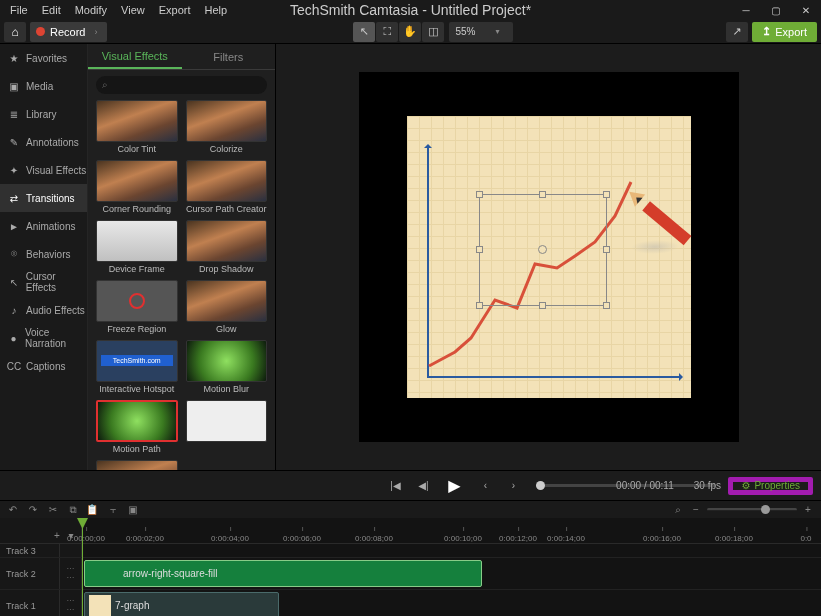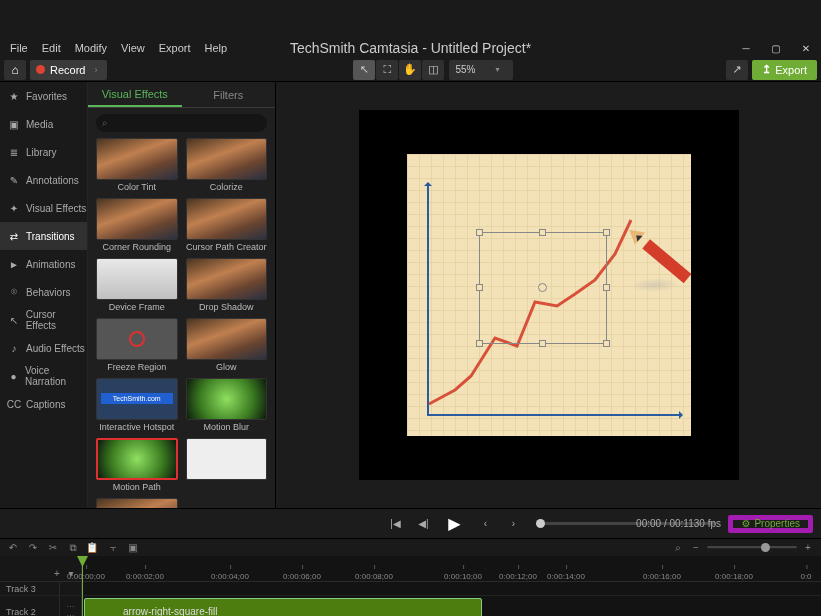--- a/index.html
+++ b/index.html
@@ -1,17 +1,17 @@
 <!DOCTYPE html>
 <html><head>
 <meta charset="utf-8">
 <style>
 * { margin:0; padding:0; box-sizing:border-box; font-family:"Segoe UI",Arial,sans-serif; user-select:none; }
 body { background:#1a1a1a; width:821px; height:616px; overflow:hidden; color:#ccc; font-size:11px; }
-.titlebar { height:20px; background:#1a1a1a; display:flex; align-items:center; position:relative;margin-top:38px; }
+.titlebar { height:20px; background:#1a1a1a; display:flex; align-items:center; position:relative; }
 .menu { display:flex; gap:2px; padding-left:4px; }
 .menu span { padding:2px 6px; font-size:11px; color:#ccc; cursor:pointer; }
 .title-center { position:absolute; left:50%; transform:translateX(-50%); font-size:14px; color:#ccc; }
 .winctrl { margin-left:auto; display:flex; }
 .winctrl div { width:30px; height:20px; display:flex; align-items:center; justify-content:center; color:#ccc; font-size:10px; cursor:pointer; }
 .topbar { height:24px; background:#1a1a1a; display:flex; align-items:center; padding:0 4px; border-bottom:1px solid #000; }
 .home-btn { width:22px; height:20px; background:#303030; display:flex; align-items:center; justify-content:center; border-radius:2px; margin-right:4px; color:#fff; font-size:12px;}
 .record-btn { height:20px; background:#3a3a3a; display:flex; align-items:center; padding:0 10px 0 6px; border-radius:2px; color:#fff; font-size:11px; gap:5px;}
 .record-dot { width:9px; height:9px; background:#d43; border-radius:50%; }
 .record-chev { margin-left:4px; color:#888; font-size:9px;}
@@ -63,21 +63,21 @@
 .handle{position:absolute; width:7px; height:7px; border:1px solid #888; background:#f3e2b8;}
 .h-tl{left:-4px; top:-4px;} .h-tm{left:calc(50% - 4px); top:-4px;} .h-tr{right:-4px; top:-4px;}
 .h-ml{left:-4px; top:calc(50% - 4px);} .h-mr{right:-4px; top:calc(50% - 4px);}
 .h-bl{left:-4px; bottom:-4px;} .h-bm{left:calc(50% - 4px); bottom:-4px;} .h-br{right:-4px; bottom:-4px;}
 .h-c{left:calc(50% - 5px); top:calc(50% - 5px); width:9px; height:9px; border-radius:50%;}
 .playbar{height:30px; background:#1c1c1c; display:flex; align-items:center; justify-content:center; gap:8px; border-top:1px solid #000; position:relative;}
 .pbtn{width:20px; height:20px; display:flex; align-items:center; justify-content:center; color:#aaa; font-size:10px; cursor:pointer;}
 .pbtn.play{width:26px; height:26px; font-size:16px; color:#fff;}
 .scrubber{width:180px; height:3px; background:#444; border-radius:2px; position:relative; margin:0 4px;}
 .scrub-dot{position:absolute; left:0; top:-3px; width:9px; height:9px; background:#ccc; border-radius:50%;}
-.timeread{position:absolute; right:100px; font-size:10px; color:#aaa; display:flex; gap:0;}
+.timeread{position:absolute; right:100px; font-size:10px; color:#aaa; display:flex; gap:20px;}
 .propbtn{position:absolute; right:8px; height:18px; border:5px solid #a21caf; border-radius:2px; display:flex; align-items:center; padding:0 8px; font-size:10px; color:#6fad36; gap:4px;}
 .propbtn::before{content:"⚙"; font-size:10px;}
 .tl-tools{height:18px; background:#1a1a1a; display:flex; align-items:center; padding:0 6px; gap:6px; border-top:1px solid #000;}
 .tl-tools .tbtn{width:14px; height:14px; color:#888; font-size:10px; display:flex; align-items:center; justify-content:center; cursor:pointer;}
 .tl-zoom{margin-left:auto; display:flex; align-items:center; gap:4px;}
 .tl-zoom .track{ width:90px; height:3px; background:#444; border-radius:2px; position:relative;}
 .tl-zoom .thumb{ position:absolute; left:54px; top:-3px; width:9px; height:9px; background:#999; border-radius:50%;}
 .timeline{background:#131313; height:130px; position:relative;}
 .tl-header{display:flex; height:26px; border-bottom:1px solid #2a2a2a;}
 .tl-gutter{width:82px; background:#171717; border-right:1px solid #2a2a2a; display:flex; align-items:flex-end; justify-content:flex-end; padding:2px 4px; gap:2px;}
@@ -88,21 +88,21 @@
 .playhead{position:absolute; left:82px; top:0; bottom:0; width:1px; background:#6fad36; z-index:5;}
 .playhead::before{content:""; position:absolute; left:-5px; top:0; width:11px; height:11px; background:#6fad36; clip-path:polygon(0 0,100% 0,50% 100%);}
 .tl-time0{position:absolute; left:92px; top:1px; font-size:8px; color:#ccc;}
 .track{display:flex; height:32px; border-bottom:1px solid #222;}
 .track.sm{height:14px;}
 .track-label{width:60px; background:#171717; display:flex; align-items:center; padding-left:6px; font-size:9px; color:#999; border-right:1px solid #2a2a2a;}
 .track-ctrl{width:22px; background:#171717; border-right:1px solid #2a2a2a; display:flex; flex-direction:column; align-items:center; justify-content:center; gap:1px;}
 .track-ctrl span{font-size:8px; color:#666; line-height:1;}
 .track-content{flex:1; position:relative; background:#131313;}
 .clip{position:absolute; top:2px; bottom:2px; background:#2a3a3a; border:1px solid #4a6a6a; border-radius:2px; display:flex; align-items:center; font-size:10px; color:#ddd; padding-left:4px; overflow:hidden; gap:4px;}
-.clip.sel{border:1px solid #88cc88; background:#4d7c0f;}
+.clip.sel{border:1px solid #88cc88; background:#15803d;}
 .clip-thumb{width:22px; height:22px; background:#f3e2b8; flex-shrink:0;}
 </style>
 </head>
 <body>
 
 <div class="titlebar">
   <div class="menu" id="menu">
       <span>File</span>
       <span>Edit</span>
       <span>Modify</span>

